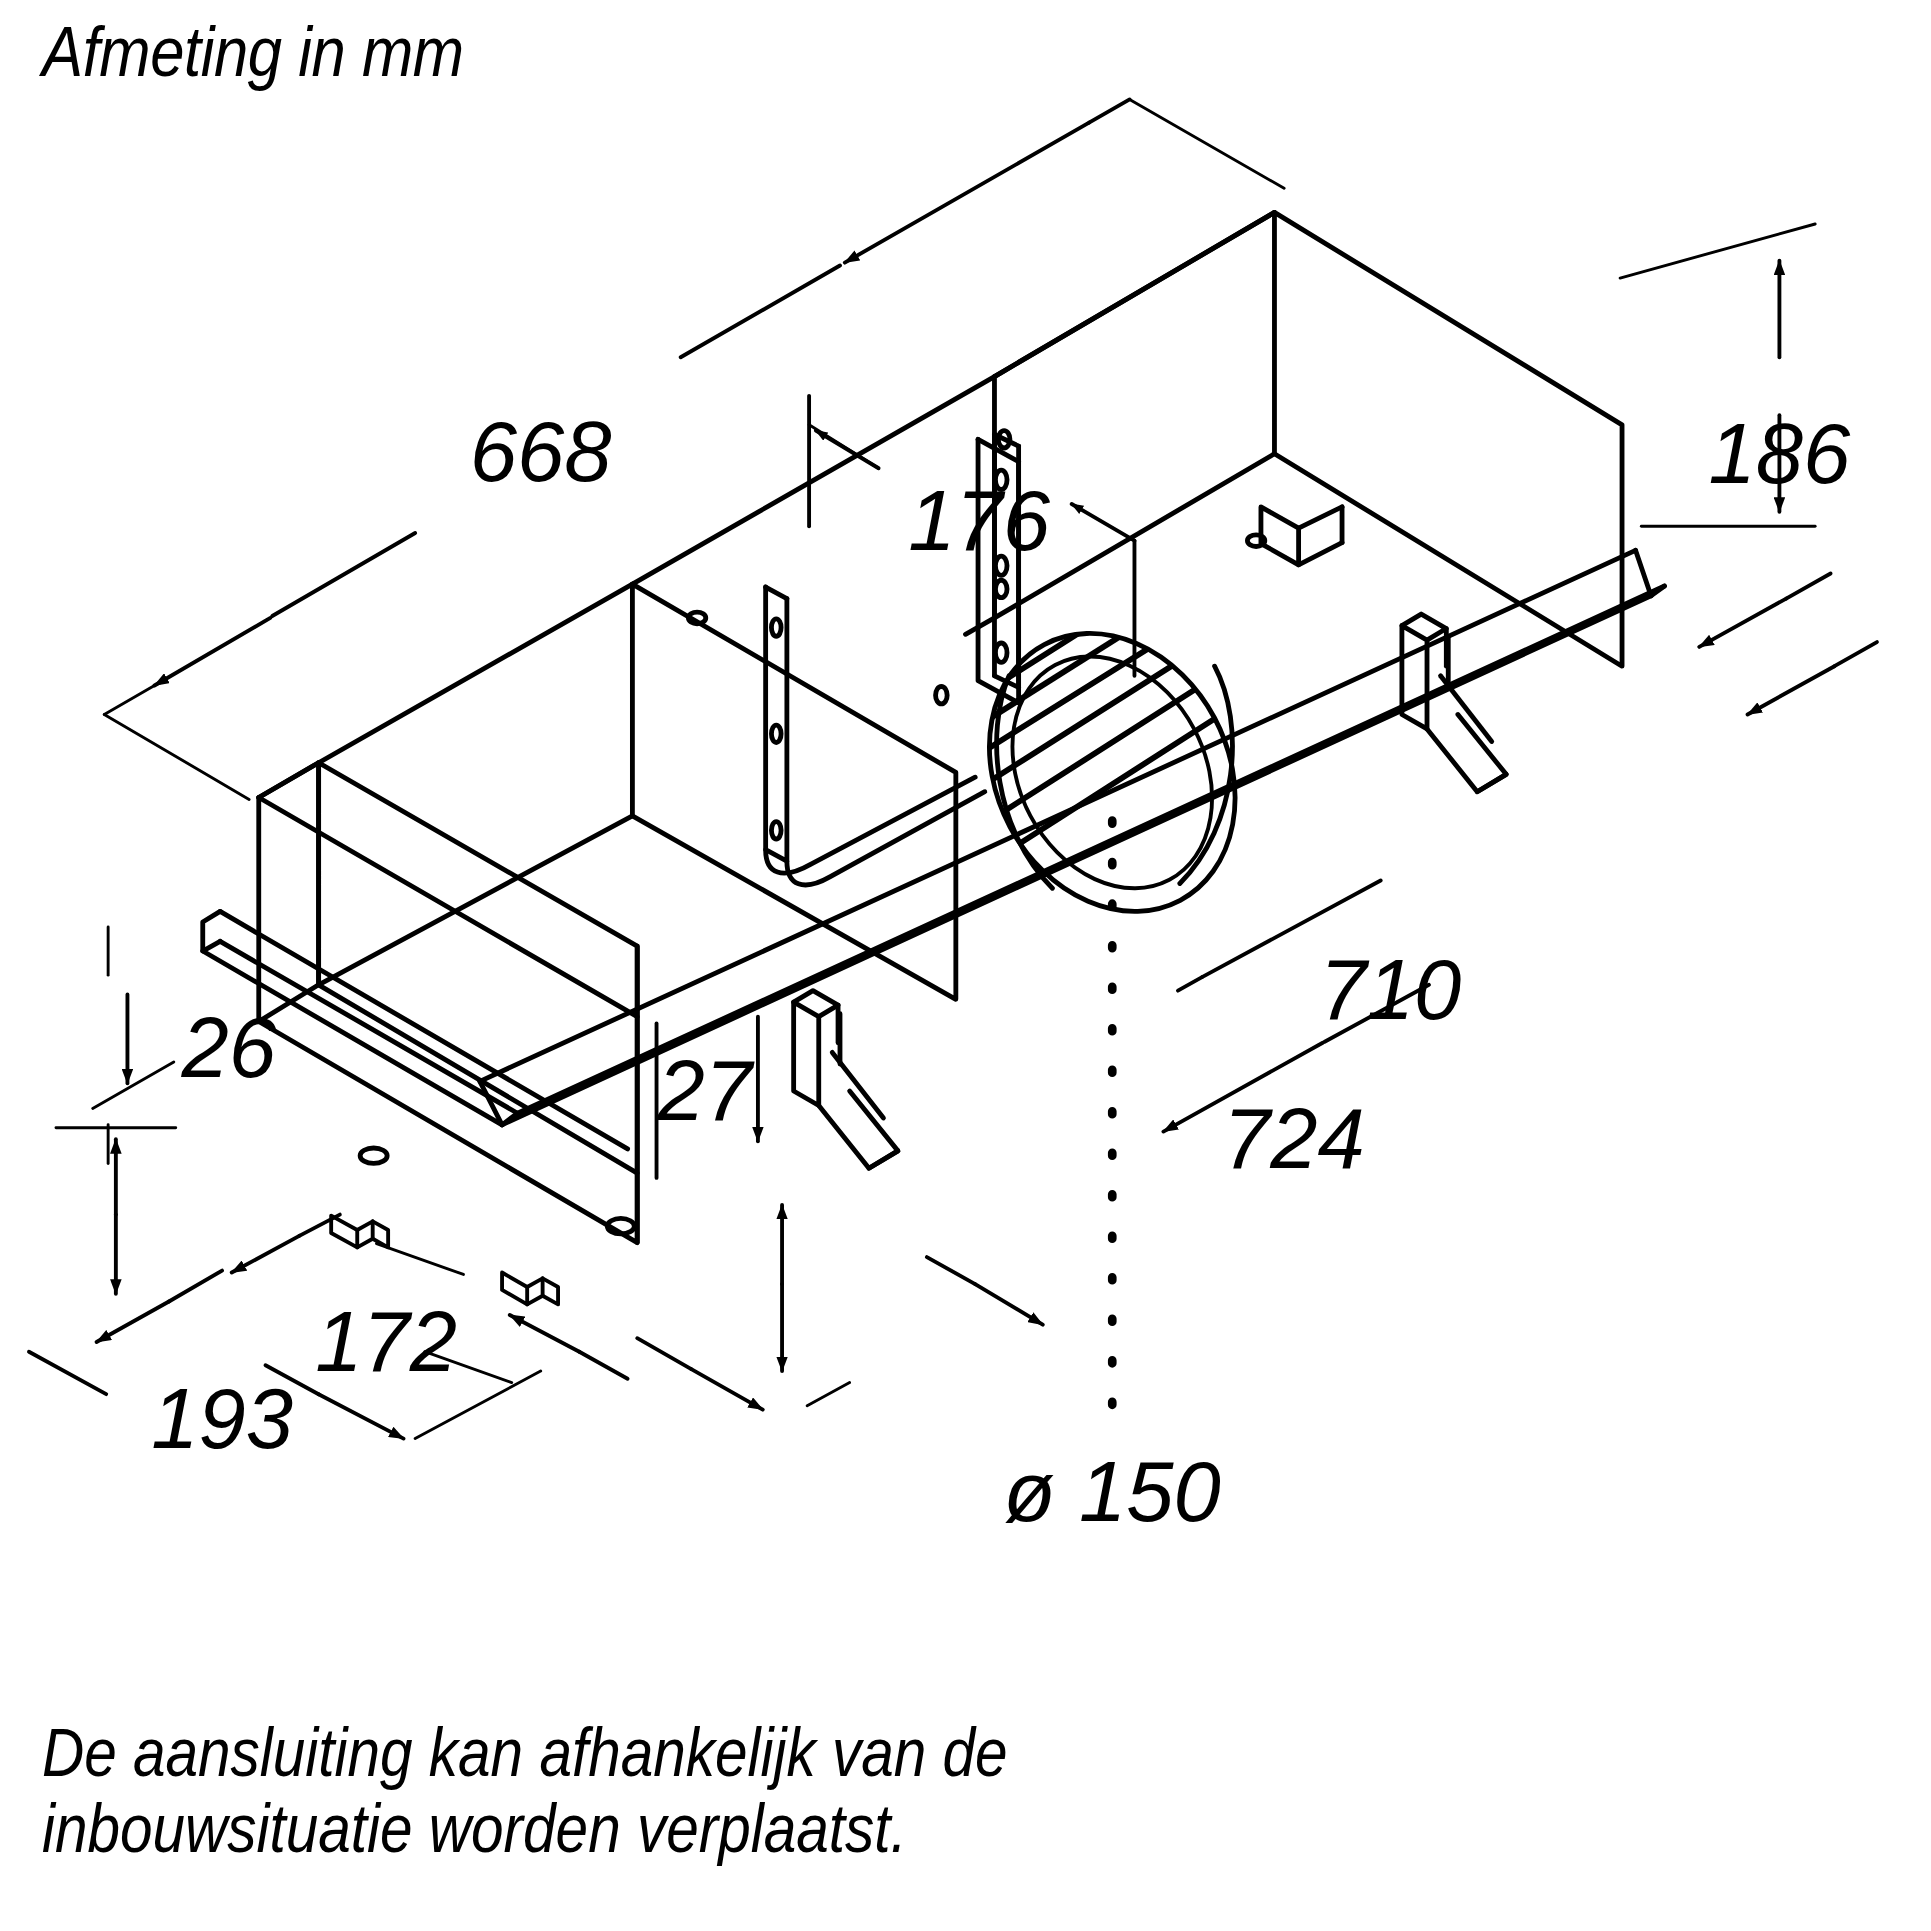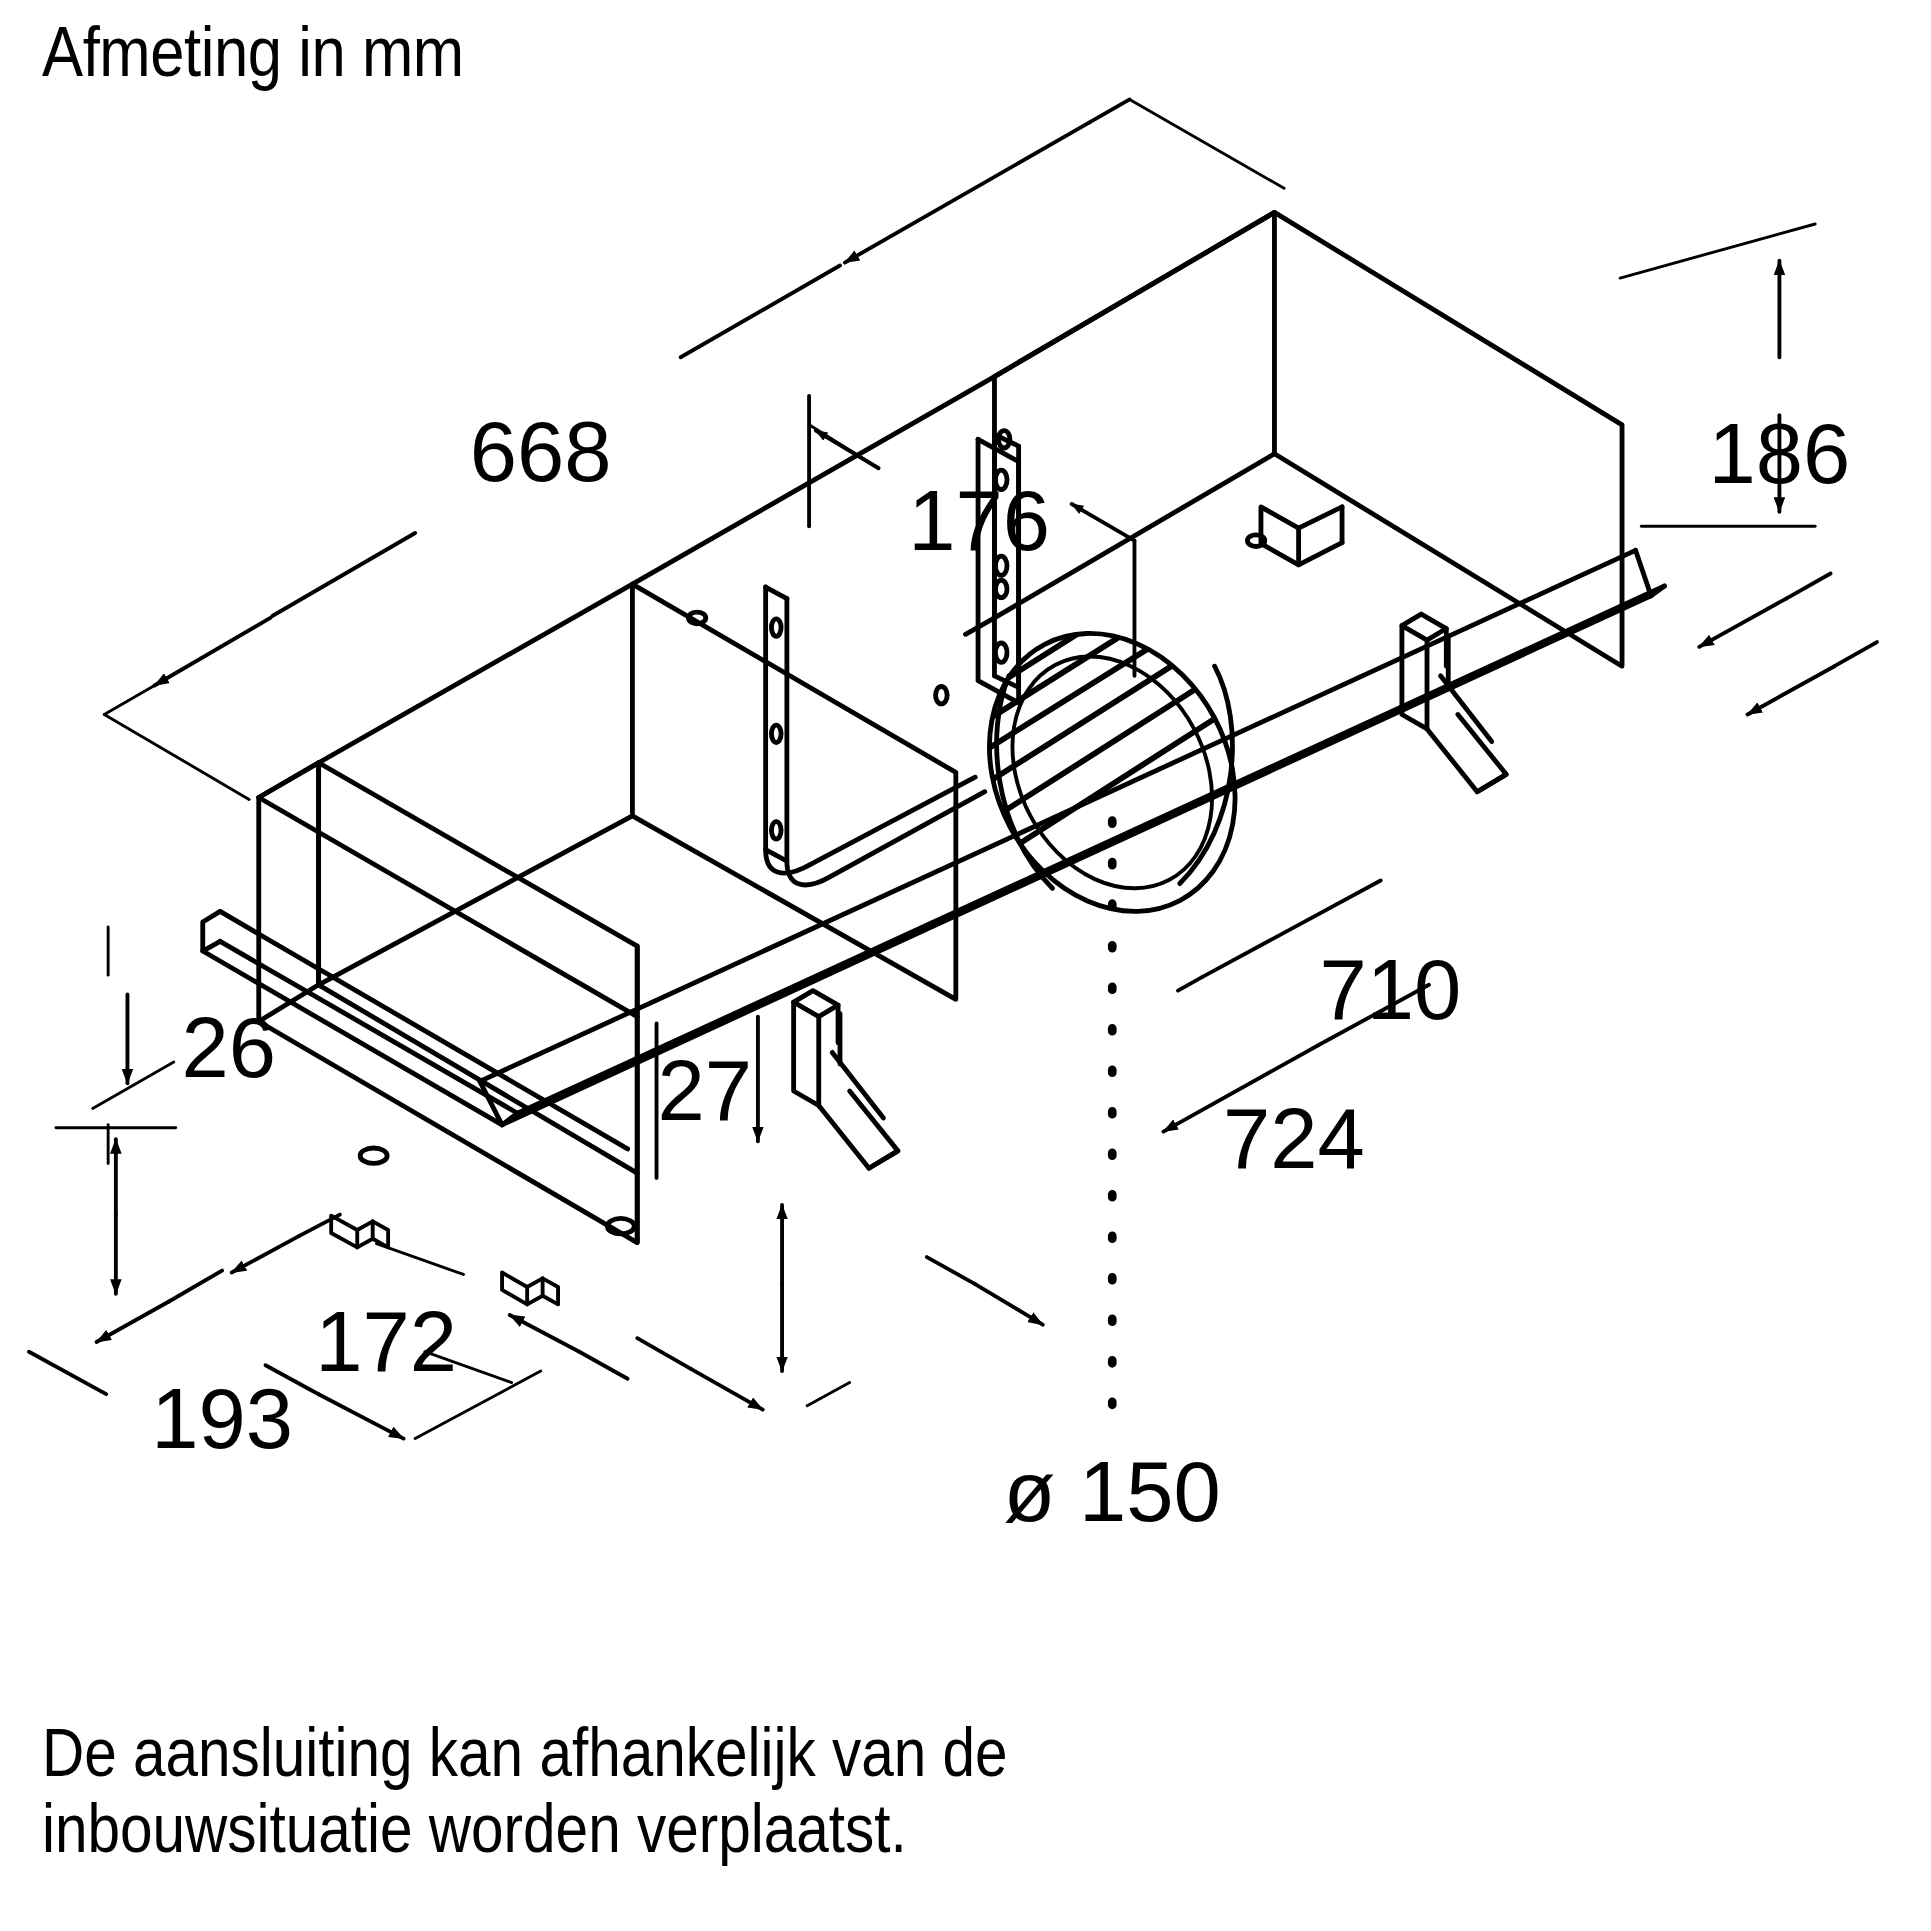--- a/index.html
+++ b/index.html
@@ -13,20 +13,21 @@
     font-family: "Liberation Sans", sans-serif;
     color: #000000;
     overflow: hidden;
     position: relative;
   }
   #page {
     position: relative;
     width: 1931px;
     height: 1931px;
     background: #ffffff;
+    font-style: italic;
   }
   .title {
     position: absolute;
     left: 42px;
     top: 17.4px;
     font-size: 70px;
     line-height: 1.0;
     letter-spacing: -0.5px;
     white-space: nowrap;
     font-family: "Liberation Sans Narrow", "Liberation Sans", sans-serif;

